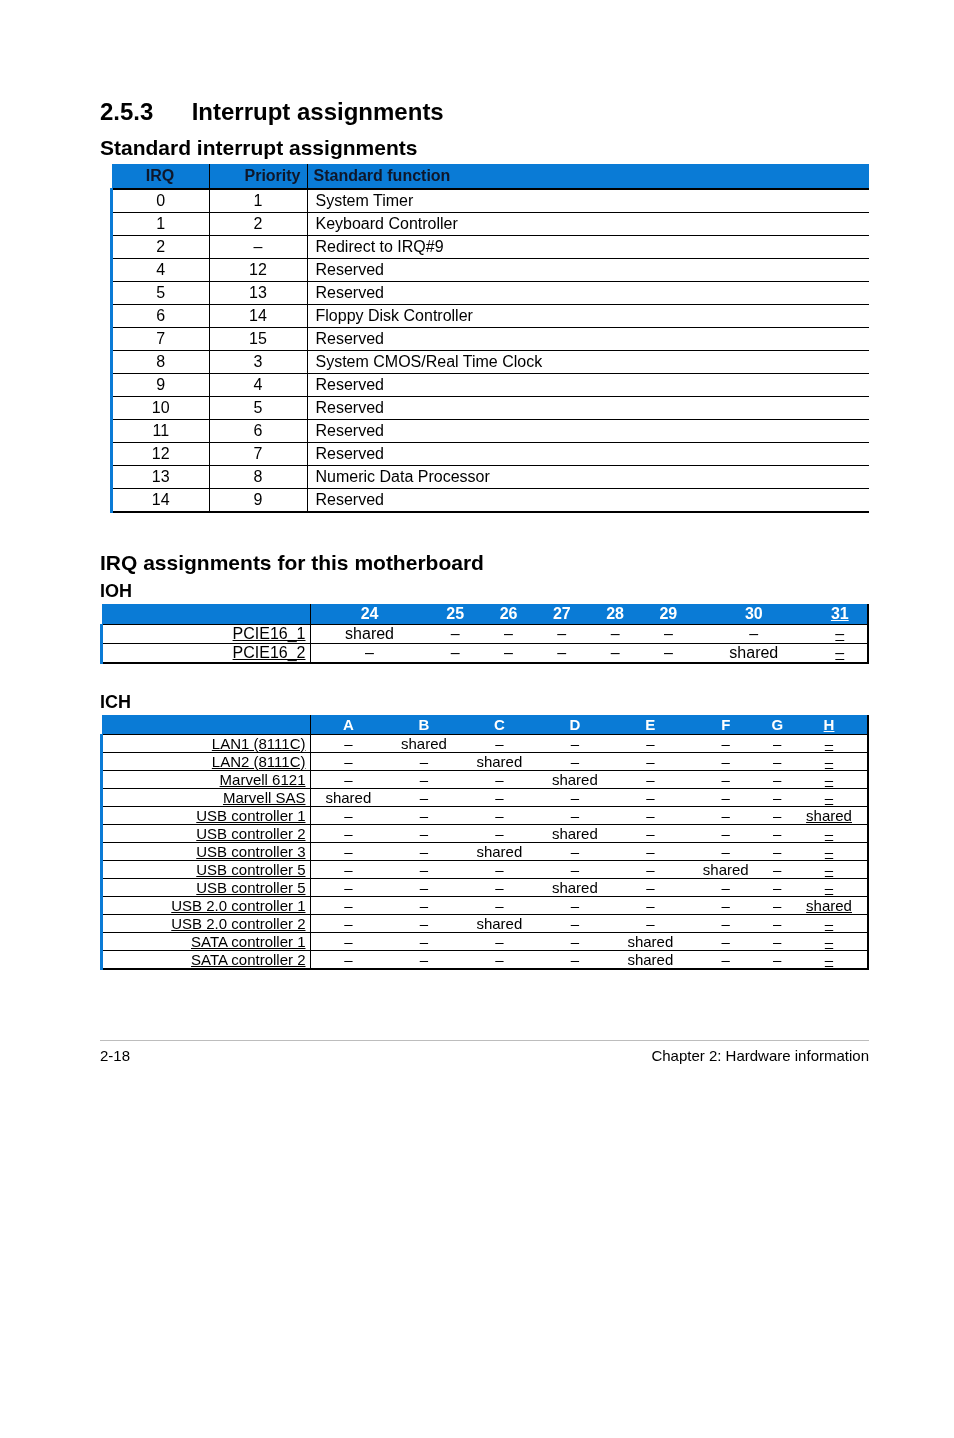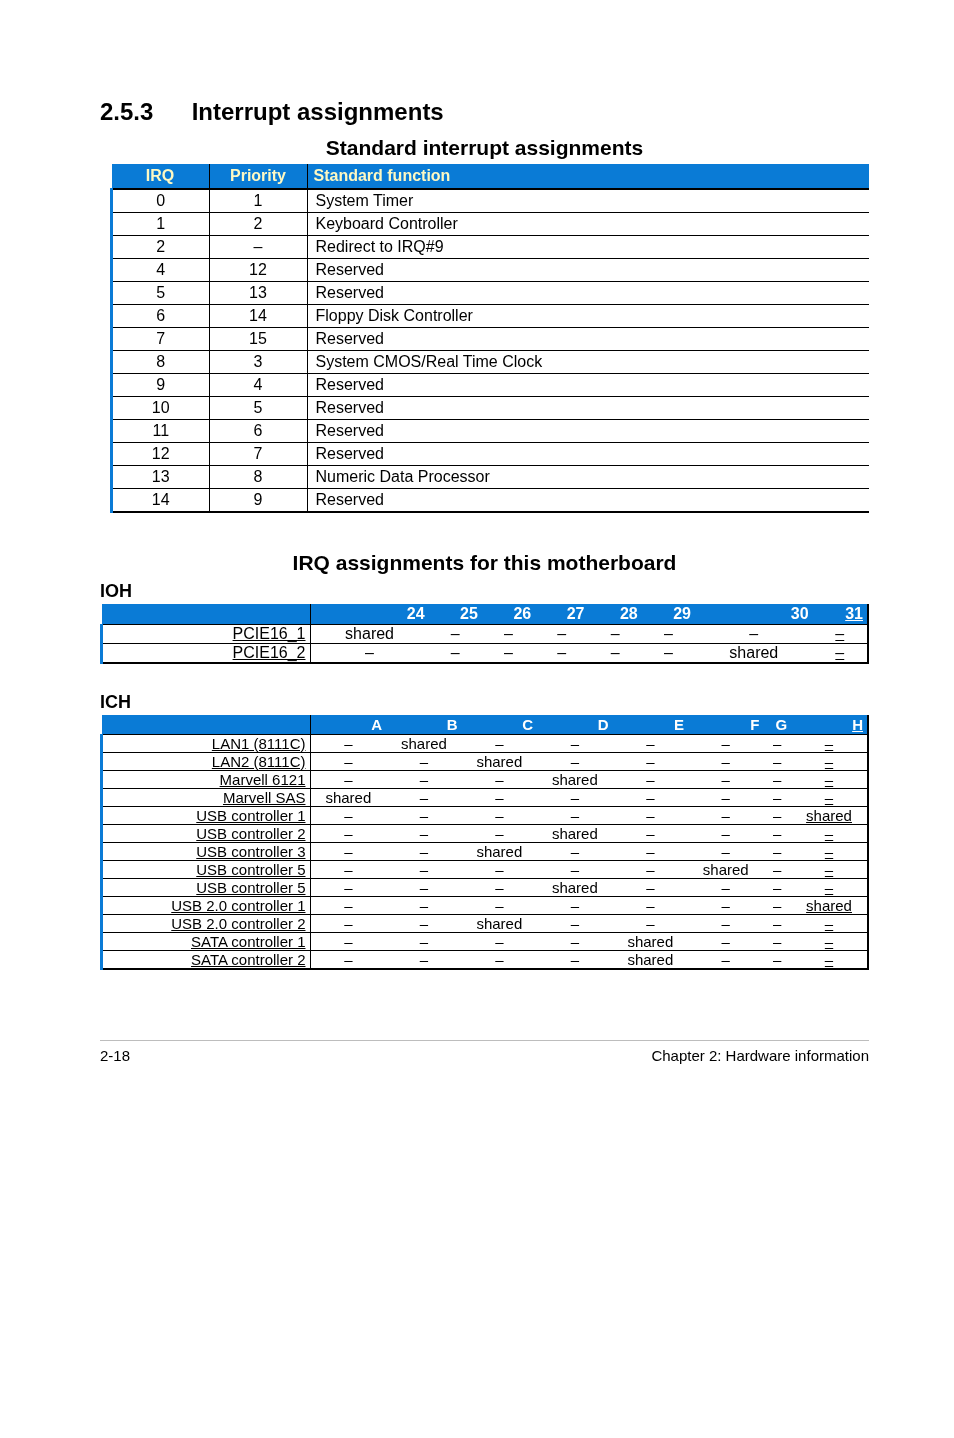--- a/index.html
+++ b/index.html
@@ -21,65 +21,64 @@
     margin: 0 0 10px 0;
   }
   h2.section-title .num {
     display: inline-block;
     width: 85px;
   }
   h3.sub-title {
     font-size: 21px;
     font-weight: bold;
     margin: 0 0 4px 0;
-    text-align: center;
   }
   h4.mini-title {
     font-size: 18px;
     font-weight: bold;
     margin: 6px 0 2px 0;
   }
 
   table {
     border-collapse: collapse;
     width: 100%;
     font-size: 16px;
   }
 
   
   table.irq-table {
     margin-left: 10px;
     width: calc(100% - 10px);
   }
   table.irq-table th {
     background: #0a7bd6;
-    color: #fef9c3;
+    color: #0f172a;
     font-weight: bold;
     text-align: left;
     padding: 3px 6px;
     border-bottom: 2px solid #000;
   }
   table.irq-table th.col-irq { text-align: center; width: 85px; border-right: 1px solid #000; }
-  table.irq-table th.col-pri { text-align: center; width: 85px; border-right: 1px solid #000; }
+  table.irq-table th.col-pri { text-align: right; width: 85px; border-right: 1px solid #000; }
   table.irq-table td {
     padding: 2px 8px;
     border-bottom: 1px solid #000;
   }
   table.irq-table td.col-irq,
   table.irq-table td.col-pri { text-align: center; border-right: 1px solid #000; }
   table.irq-table td.col-irq { border-left: 3px solid #0a7bd6; }
   table.irq-table tr:last-child td { border-bottom: 2px solid #000; }
 
   
   table.ass-table th {
     background: #0a7bd6;
     color: #fff;
     font-weight: bold;
     padding: 1px 4px;
-    text-align: right;
+    text-align: center;
     border-bottom: 1px solid #000;
   }
   table.ass-table th.device-head {
     background: #0a7bd6;
     border-bottom: 1px solid #000;
     width: 200px;
   }
   table.ass-table td {
     padding: 0 4px;
     border-bottom: 1px solid #000;

